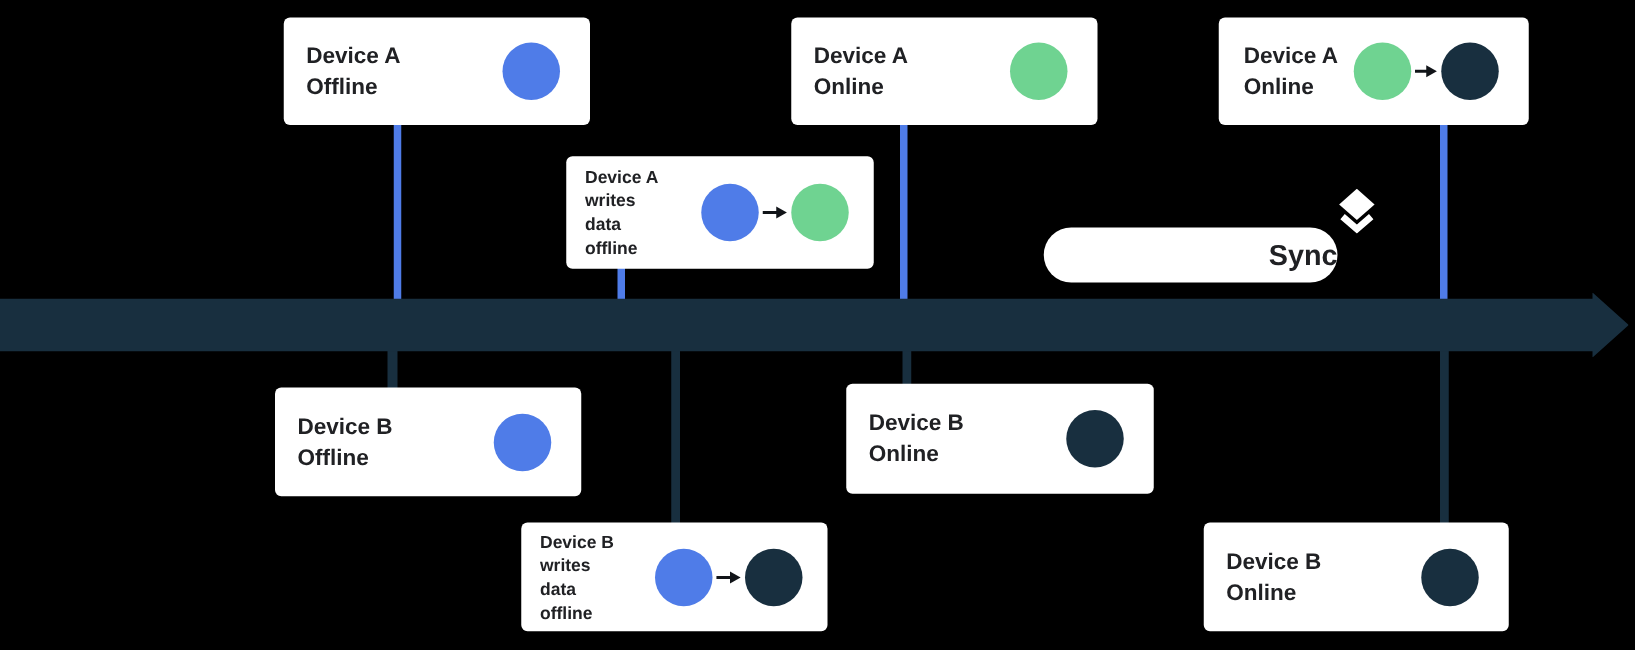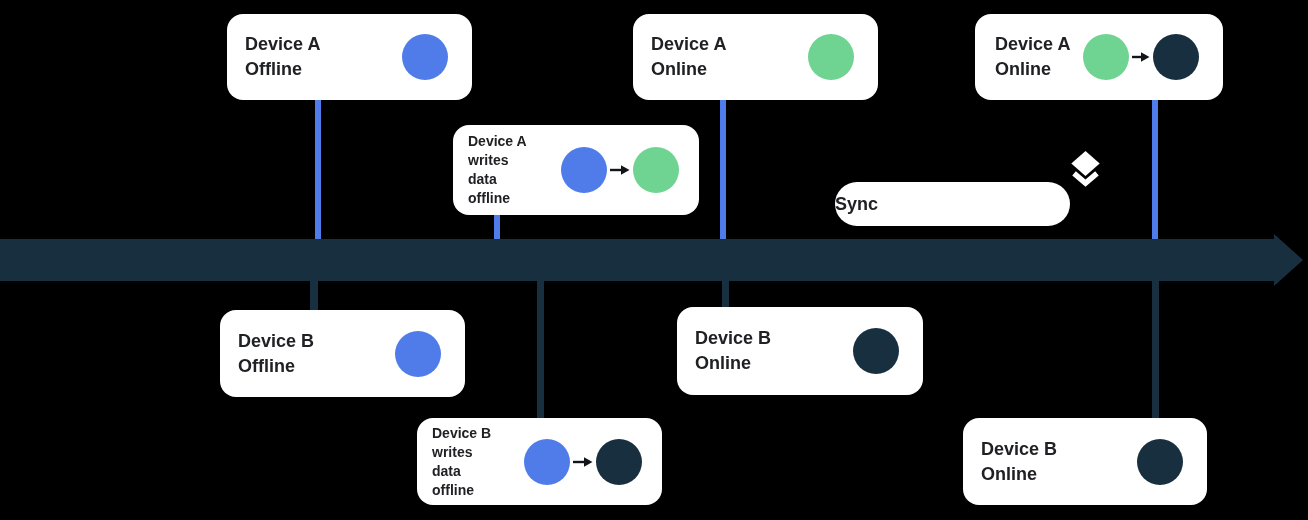--- a/index.html
+++ b/index.html
@@ -12,21 +12,21 @@
   .connector.blue{background:var(--blue,#4F7CE8);width:6px;}
   .connector.dark{background:var(--dark,#182F3F);width:7px;}
   
   .timeline{
     position:absolute;left:0;top:234px;width:1303px;height:52px;z-index:2;
     background:var(--dark,#182F3F);
     clip-path:polygon(0 5px,1274px 5px,1274px 0,1303px 26px,1274px 52px,1274px 47px,0 47px);
   }
   
   .card{
-    position:absolute;background:var(--card_bg,#fff);border-radius:16px;z-index:3;
+    position:absolute;background:var(--card_bg,#fff);border-radius:5px;z-index:3;
     display:flex;align-items:center;justify-content:space-between;box-sizing:border-box;
   }
   .card-text{display:flex;flex-direction:column;font-weight:700;}
   .card.state .card-text{font-size:18px;line-height:25px;}
   .card.writes .card-text{font-size:14px;line-height:19px;}
   .dots{display:flex;align-items:center;gap:3px;}
   .dot{width:46px;height:46px;border-radius:50%;flex:0 0 auto;}
   .dot.blue{background:var(--blue,#4F7CE8);}
   .dot.green{background:var(--green,#6FD391);}
   .dot.dark{background:var(--dark,#182F3F);}
@@ -45,22 +45,22 @@
   #c3{left:720px;top:98px;height:142px;}
   #c4{left:1152px;top:98px;height:142px;}
   #c5{left:310px;top:278px;height:36px;width:8px;}
   #c6{left:537px;top:278px;height:144px;}
   #c7{left:722px;top:278px;height:33px;}
   #c8{left:1152px;top:278px;height:144px;}
   
   .sync-pill{
     position:absolute;left:835px;top:182px;width:235px;height:44px;z-index:3;
     background:var(--card_bg,#fff);border-radius:22px;
-    display:flex;align-items:center;justify-content:flex-start;
-    font-size:18px;font-weight:700;
+    display:flex;align-items:center;justify-content:flex-end;
+    font-size:23px;font-weight:700;
   }
   .layers-icon{position:absolute;left:1070px;top:151px;z-index:3;}
 </style>
 </head>
 <body>
 
 <div class="stage">
 
   <div class="connector blue" id="c1"></div>
   <div class="connector blue" id="c2"></div>

